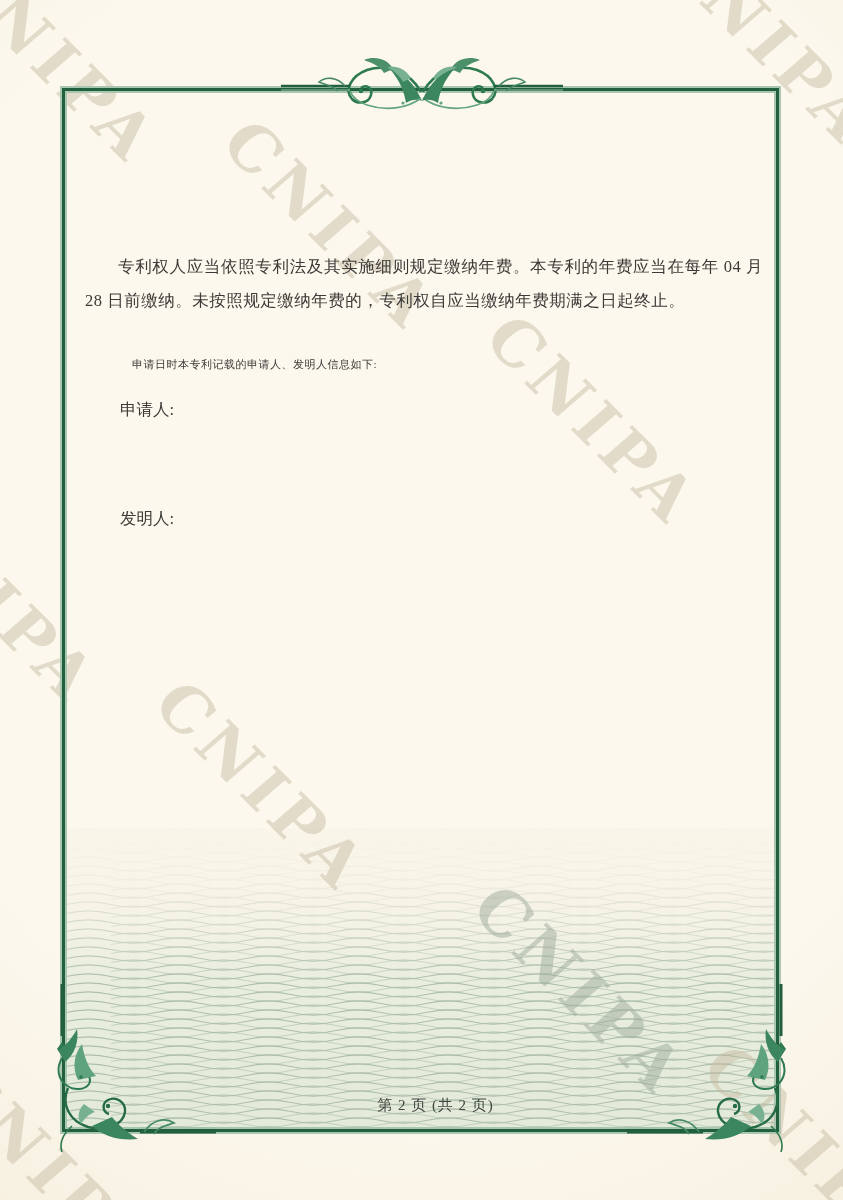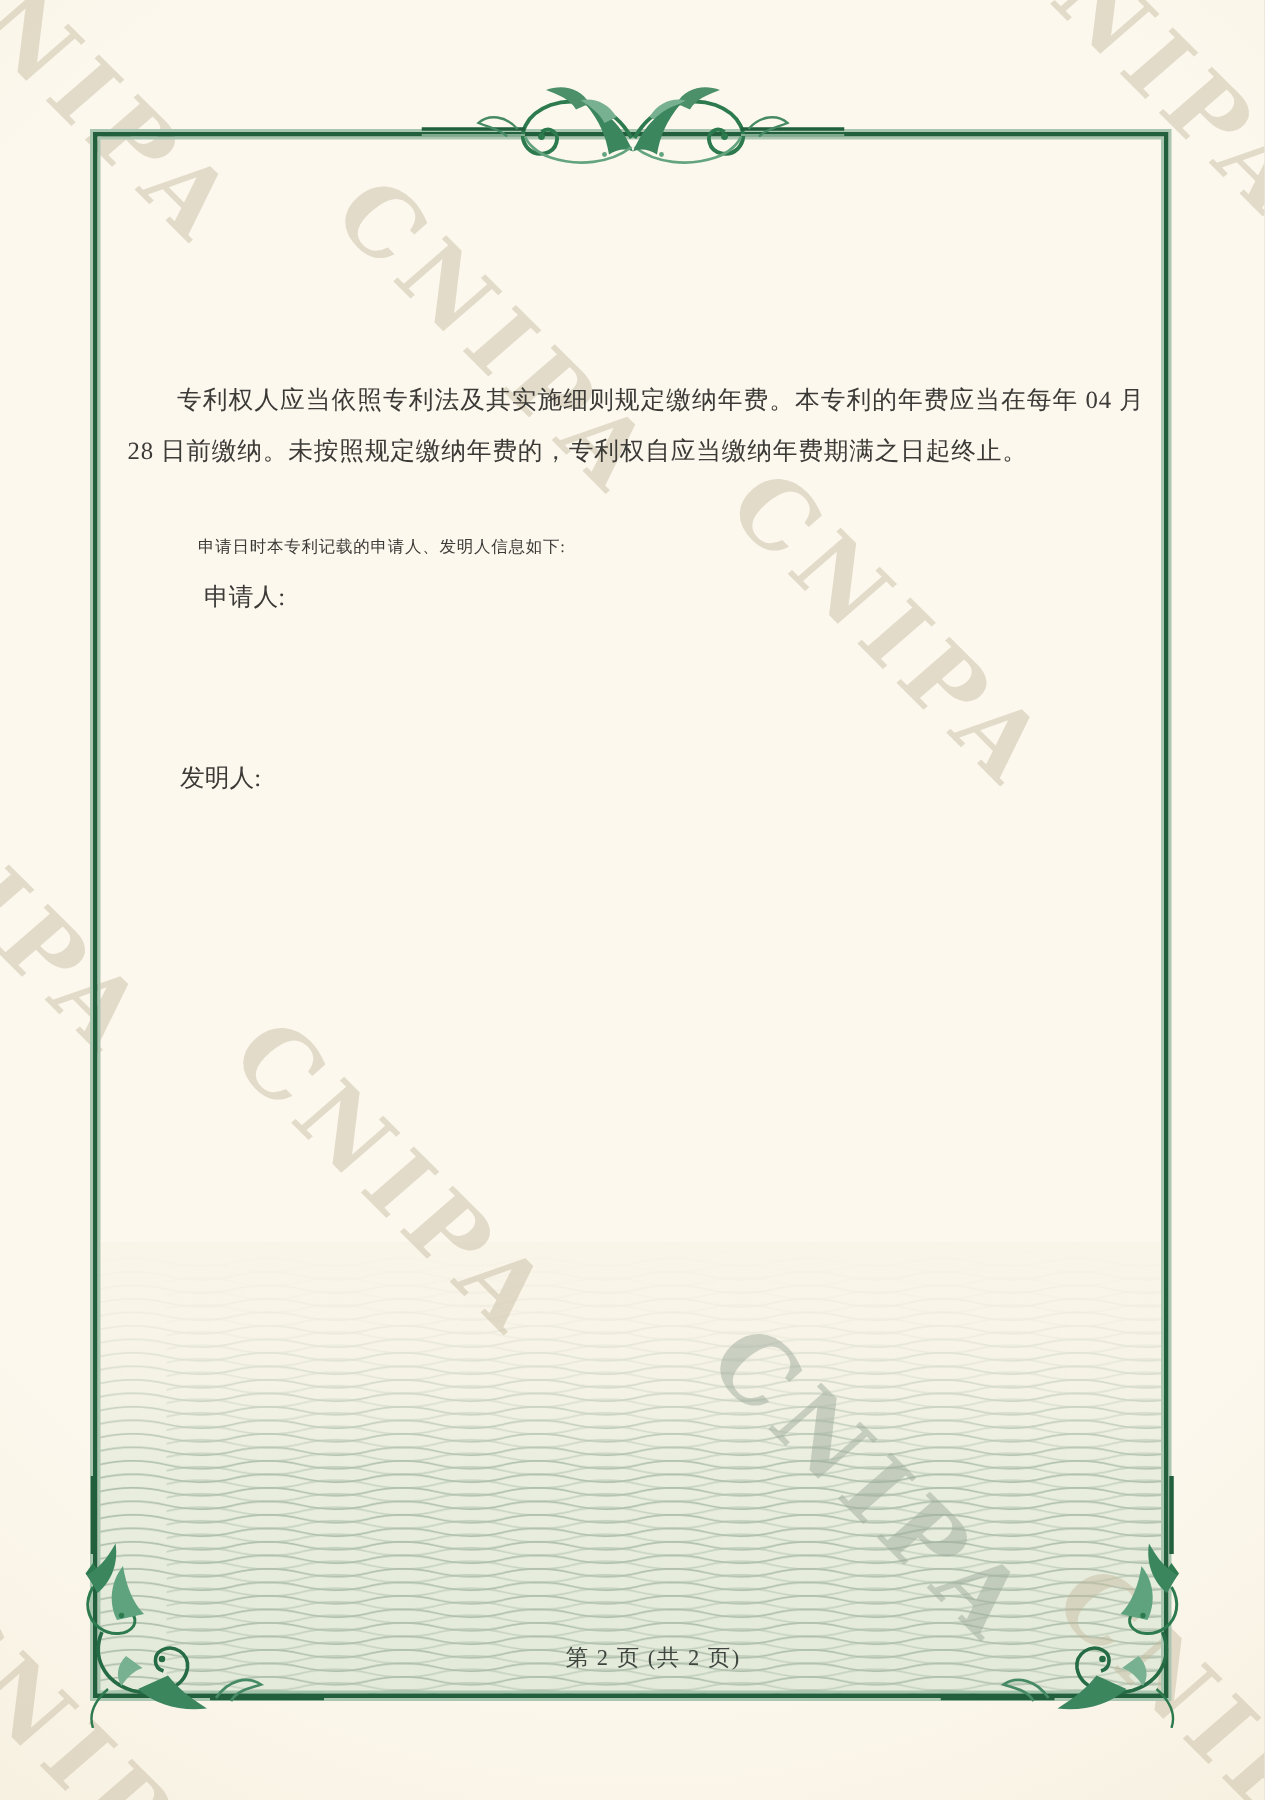--- a/index.html
+++ b/index.html
@@ -69,21 +69,21 @@
     position: absolute; left: 100px; top: 140px;
     font-size: 18px; letter-spacing: 2px;
   }
   .fee-notice {
     position: absolute; left: 85px; top: 250px; width: 678px;
     font-size: 16.5px; line-height: 34px;
     text-indent: 2em; text-align: justify;
     letter-spacing: 0.5px;
   }
   .info-heading { position: absolute; left: 132px; top: 357px; font-size: 11px; letter-spacing: 0.5px; }
-  .applicant-label { position: absolute; left: 120px; top: 387px; font-size: 16.5px; margin-left: 16px; }
+  .applicant-label { position: absolute; left: 120px; top: 399px; font-size: 16.5px; }
   .applicant-name  { position: absolute; left: 185px; top: 413px; font-size: 16.5px; letter-spacing: 1px; }
   .inventor-label  { position: absolute; left: 120px; top: 508px; font-size: 16.5px; }
   .inventor-names  { position: absolute; left: 185px; top: 536px; font-size: 16.5px; letter-spacing: 0.5px; }
   .footer {
     position: absolute; left: 0; top: 1096px; width: 100%;
     text-align: center; font-size: 15px; color: #3f4640; letter-spacing: 1px; padding-left: 28px;
   }
 </style>
 </head>
 <body>

